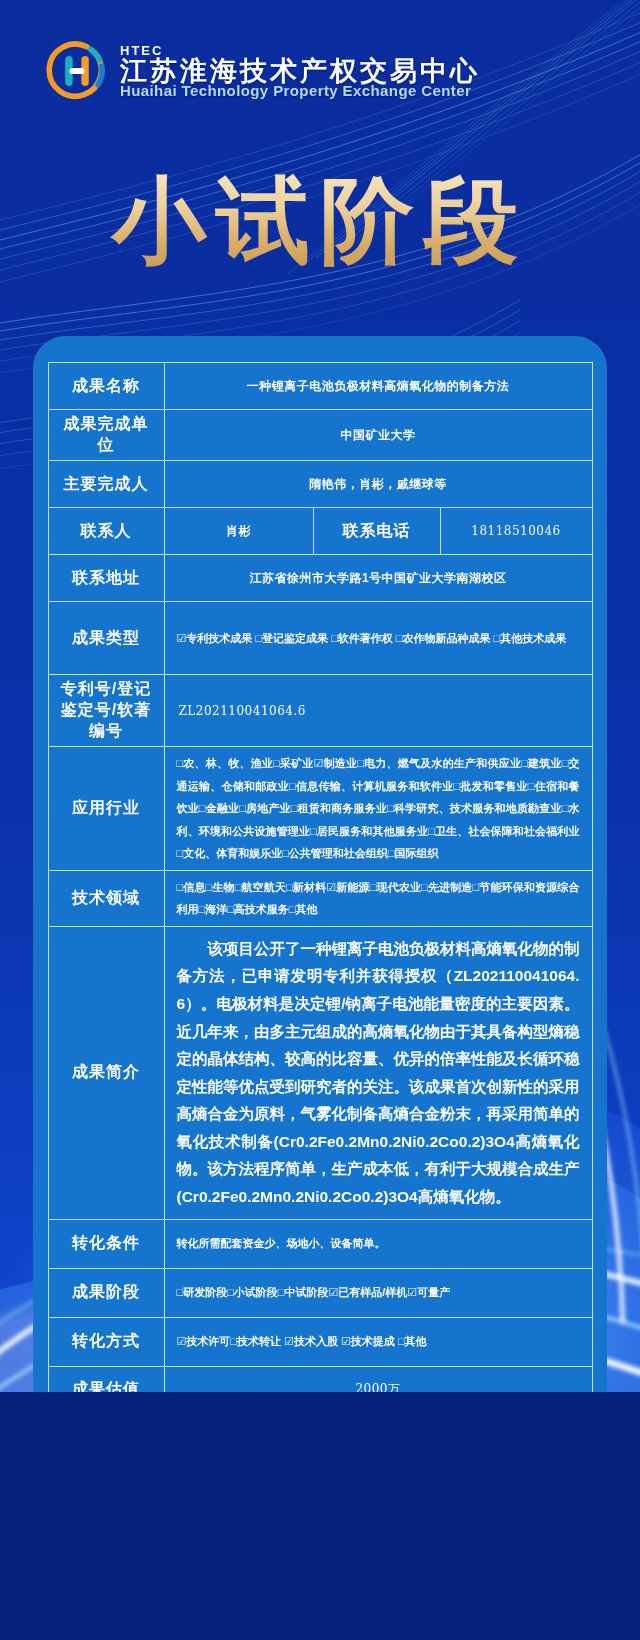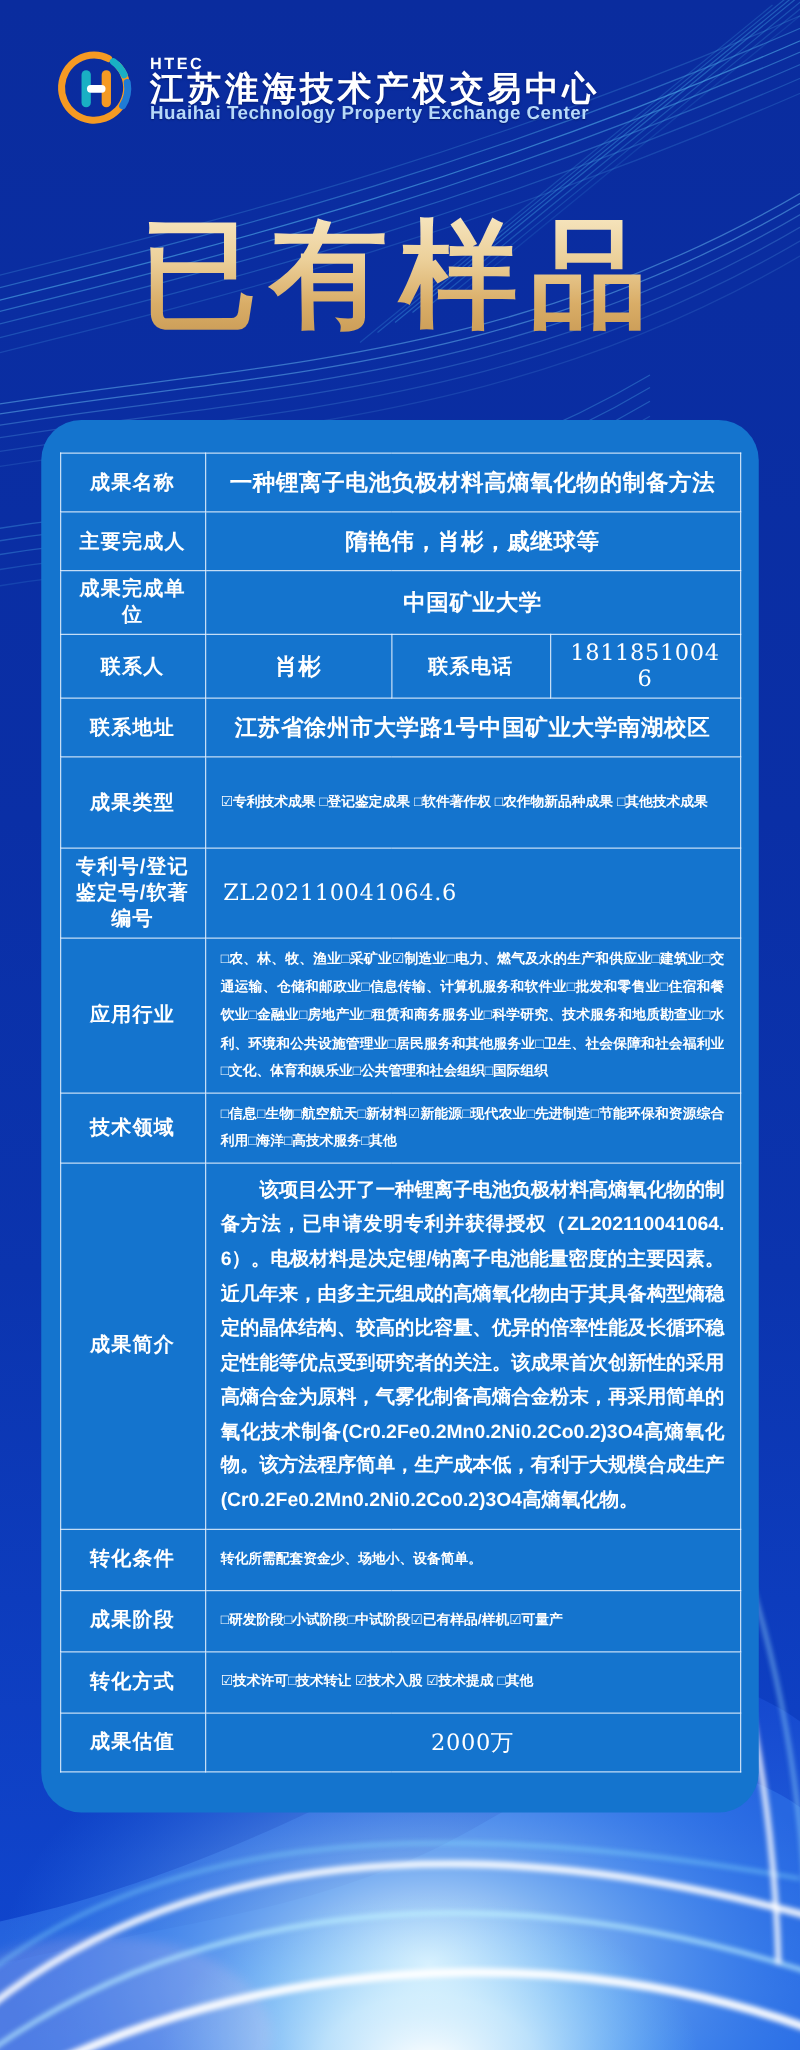--- a/index.html
+++ b/index.html
@@ -1,17 +1,17 @@
 <!DOCTYPE html>
 <html><head>
 <meta charset="utf-8">
 <style>
   html,body{margin:0;padding:0;background:#06217e;}
   .stage{
-    position:relative;width:640px;height:1640px;overflow:hidden;
+    position:relative;width:640px;height:1392px;overflow:hidden;
     background:linear-gradient(180deg,#0a2c9e 0%,#0a2fa6 40%,#0b34ae 62%,#0d3cbd 78%,#1148d2 100%);
     font-family:"Liberation Sans","DejaVu Sans",sans-serif;color:#fff;
   }
   svg.deco{position:absolute;left:0;pointer-events:none;}
   #bgTop{top:0;z-index:1;}
   #bgBottom{bottom:0;z-index:1;}
 
   
   .hdr{position:absolute;top:40px;left:46px;z-index:3;display:flex;align-items:center;}
   .hdr .mark{width:62px;height:62px;flex:0 0 auto;}
@@ -39,21 +39,21 @@
     background:#1474ce;border-radius:32px;
     padding:26px 0 32px 0;
   }
   table.tb{border-collapse:collapse;table-layout:fixed;width:544px;margin:0 auto;}
   .tb td{
     border:1px solid rgba(234,244,255,.82);
     color:#fff;vertical-align:middle;
     padding:4px 10px;word-break:break-all;
   }
   .lbl{font-weight:bold;font-size:16px;text-align:center;letter-spacing:1px;padding:4px 8px!important;}
-  .val{font-size:18px;text-align:center;font-weight:bold;letter-spacing:.5px;}
+  .val{font-size:12px;text-align:center;font-weight:bold;letter-spacing:.5px;}
   .num{font-family:"DejaVu Serif","Liberation Serif",serif;font-weight:normal;}
   .valLeft{text-align:left;padding-left:14px!important;}
   .chk{font-size:11px;font-weight:bold;text-align:left;line-height:2.05;padding:5px 12px!important;text-align:justify;}
   .intro{font-size:15.5px;font-weight:bold;text-align:justify;text-indent:2em;line-height:1.78;padding:8px 12px!important;}
   tr.s td{height:38px;}
   tr.h2 td{height:62px;}
 </style>
 </head>
 <body>
 
@@ -153,46 +153,46 @@
       </g>
     </svg>
     <div class="names">
       <div class="org-acr">HTEC</div>
       <div class="org-cn">江苏淮海技术产权交易中心</div>
       <div class="org-en">Huaihai Technology Property Exchange Center</div>
     </div>
   </div>
 
   <div class="titleWrap">
-    <div class="bigTitle">已有样品</div>
+    <div class="bigTitle">小试阶段</div>
   </div>
 
   <div class="panel">
     <table class="tb">
       <colgroup>
           <col style="width:116px">
           <col style="width:149px">
           <col style="width:127px">
           <col style="width:152px">
         </colgroup>
 
       <tbody>
           <tr class="s">
         <td class="lbl">成果名称</td>
         <td class="val" colspan="3">一种锂离子电池负极材料高熵氧化物的制备方法</td>
       </tr>
 
       <tr class="s">
+        <td class="lbl">成果完成单位</td>
+        <td class="val" colspan="3">中国矿业大学</td>
+      </tr>
+
+      <tr class="s">
         <td class="lbl">主要完成人</td>
         <td class="val" colspan="3">隋艳伟，肖彬，戚继球等</td>
-      </tr>
-
-      <tr class="s">
-        <td class="lbl">成果完成单位</td>
-        <td class="val" colspan="3">中国矿业大学</td>
       </tr>
 
       <tr class="s">
         <td class="lbl">联系人</td>
         <td class="val">肖彬</td>
         <td class="lbl">联系电话</td>
         <td class="val num">18118510046</td>
       </tr>
 
       <tr class="s">

